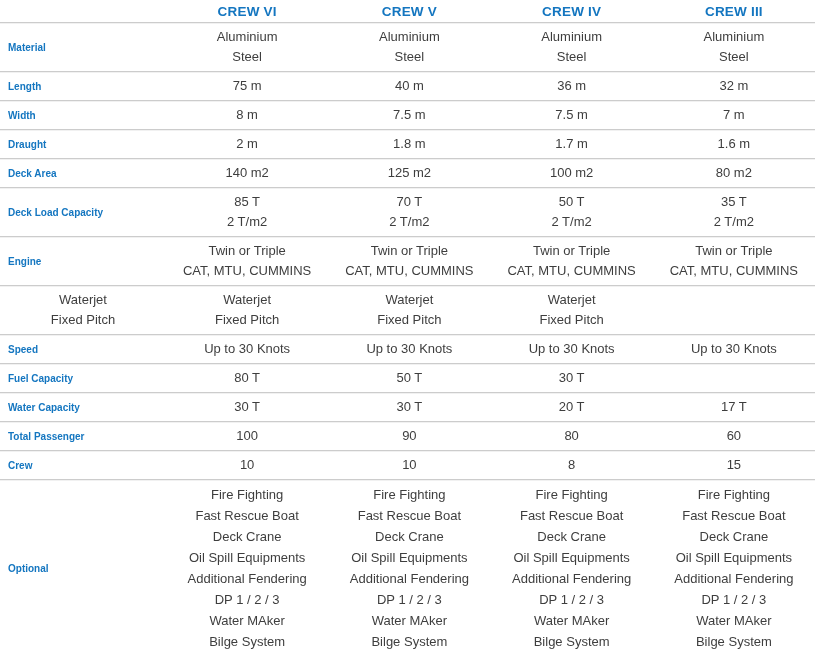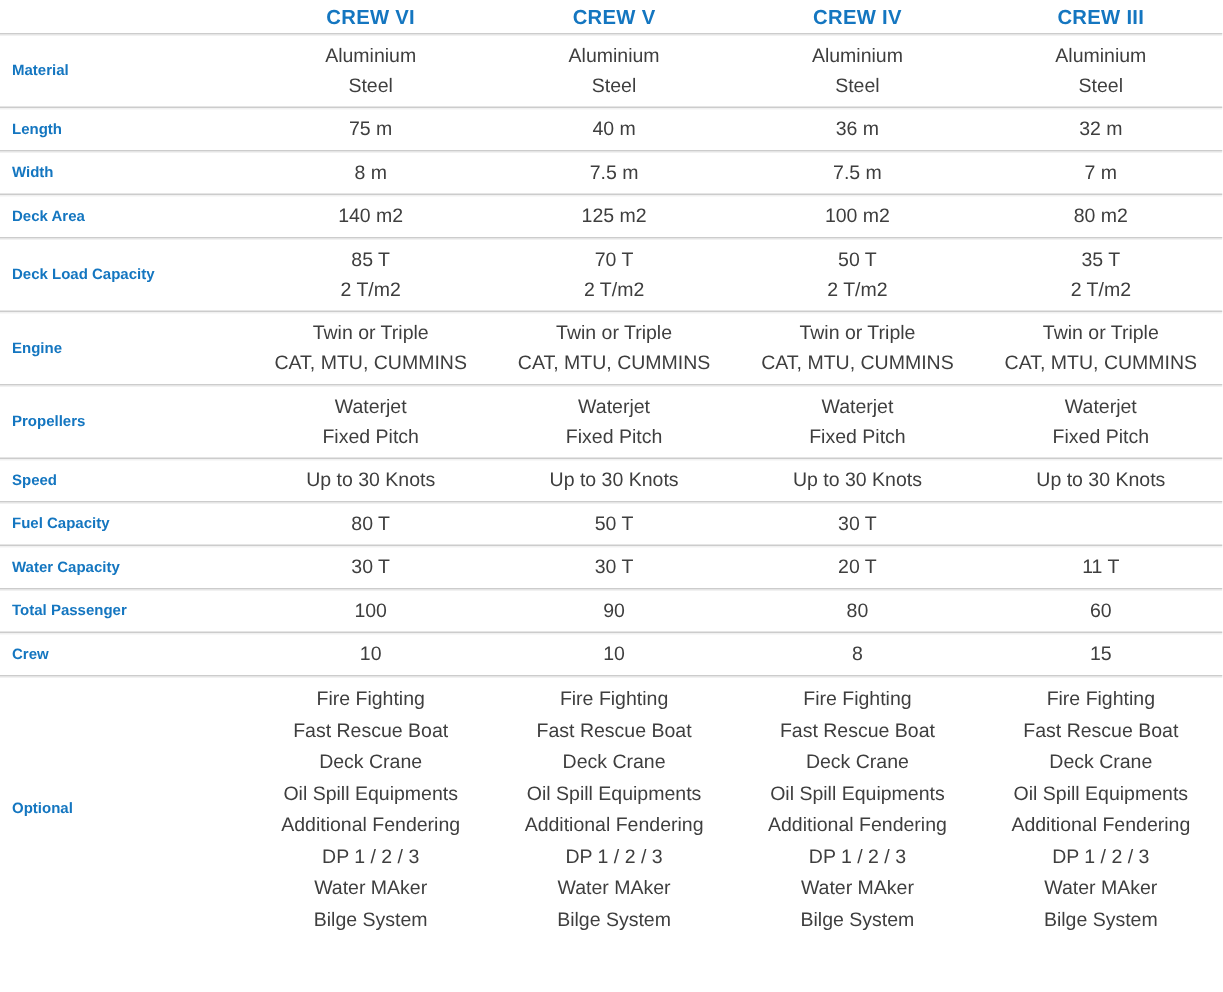--- a/index.html
+++ b/index.html
@@ -95,20 +95,35 @@
         <div class="vline">7.5 m</div>
       </div>
       <div class="data-cell">
         <div class="vline">7.5 m</div>
       </div>
       <div class="data-cell">
         <div class="vline">7 m</div>
       </div>
     </div>
     <div class="trow">
+      <div class="label-cell">Draught</div>
+      <div class="data-cell">
+        <div class="vline">2 m</div>
+      </div>
+      <div class="data-cell">
+        <div class="vline">1.8 m</div>
+      </div>
+      <div class="data-cell">
+        <div class="vline">1.7 m</div>
+      </div>
+      <div class="data-cell">
+        <div class="vline">1.6 m</div>
+      </div>
+    </div>
+    <div class="trow">
       <div class="label-cell">Deck Area</div>
       <div class="data-cell">
         <div class="vline">140 m2</div>
       </div>
       <div class="data-cell">
         <div class="vline">125 m2</div>
       </div>
       <div class="data-cell">
         <div class="vline">100 m2</div>
       </div>
@@ -148,21 +163,20 @@
       <div class="data-cell">
         <div class="vline">Twin or Triple</div>
         <div class="vline">CAT, MTU, CUMMINS</div>
       </div>
       <div class="data-cell">
         <div class="vline">Twin or Triple</div>
         <div class="vline">CAT, MTU, CUMMINS</div>
       </div>
     </div>
     <div class="trow">
-      <div class="label-cell">Propellers</div>
       <div class="data-cell">
         <div class="vline">Waterjet</div>
         <div class="vline">Fixed Pitch</div>
       </div>
       <div class="data-cell">
         <div class="vline">Waterjet</div>
         <div class="vline">Fixed Pitch</div>
       </div>
       <div class="data-cell">
         <div class="vline">Waterjet</div>
@@ -205,21 +219,21 @@
       <div class="data-cell">
         <div class="vline">30 T</div>
       </div>
       <div class="data-cell">
         <div class="vline">30 T</div>
       </div>
       <div class="data-cell">
         <div class="vline">20 T</div>
       </div>
       <div class="data-cell">
-        <div class="vline">11 T</div>
+        <div class="vline">17 T</div>
       </div>
     </div>
     <div class="trow">
       <div class="label-cell">Total Passenger</div>
       <div class="data-cell">
         <div class="vline">100</div>
       </div>
       <div class="data-cell">
         <div class="vline">90</div>
       </div>

